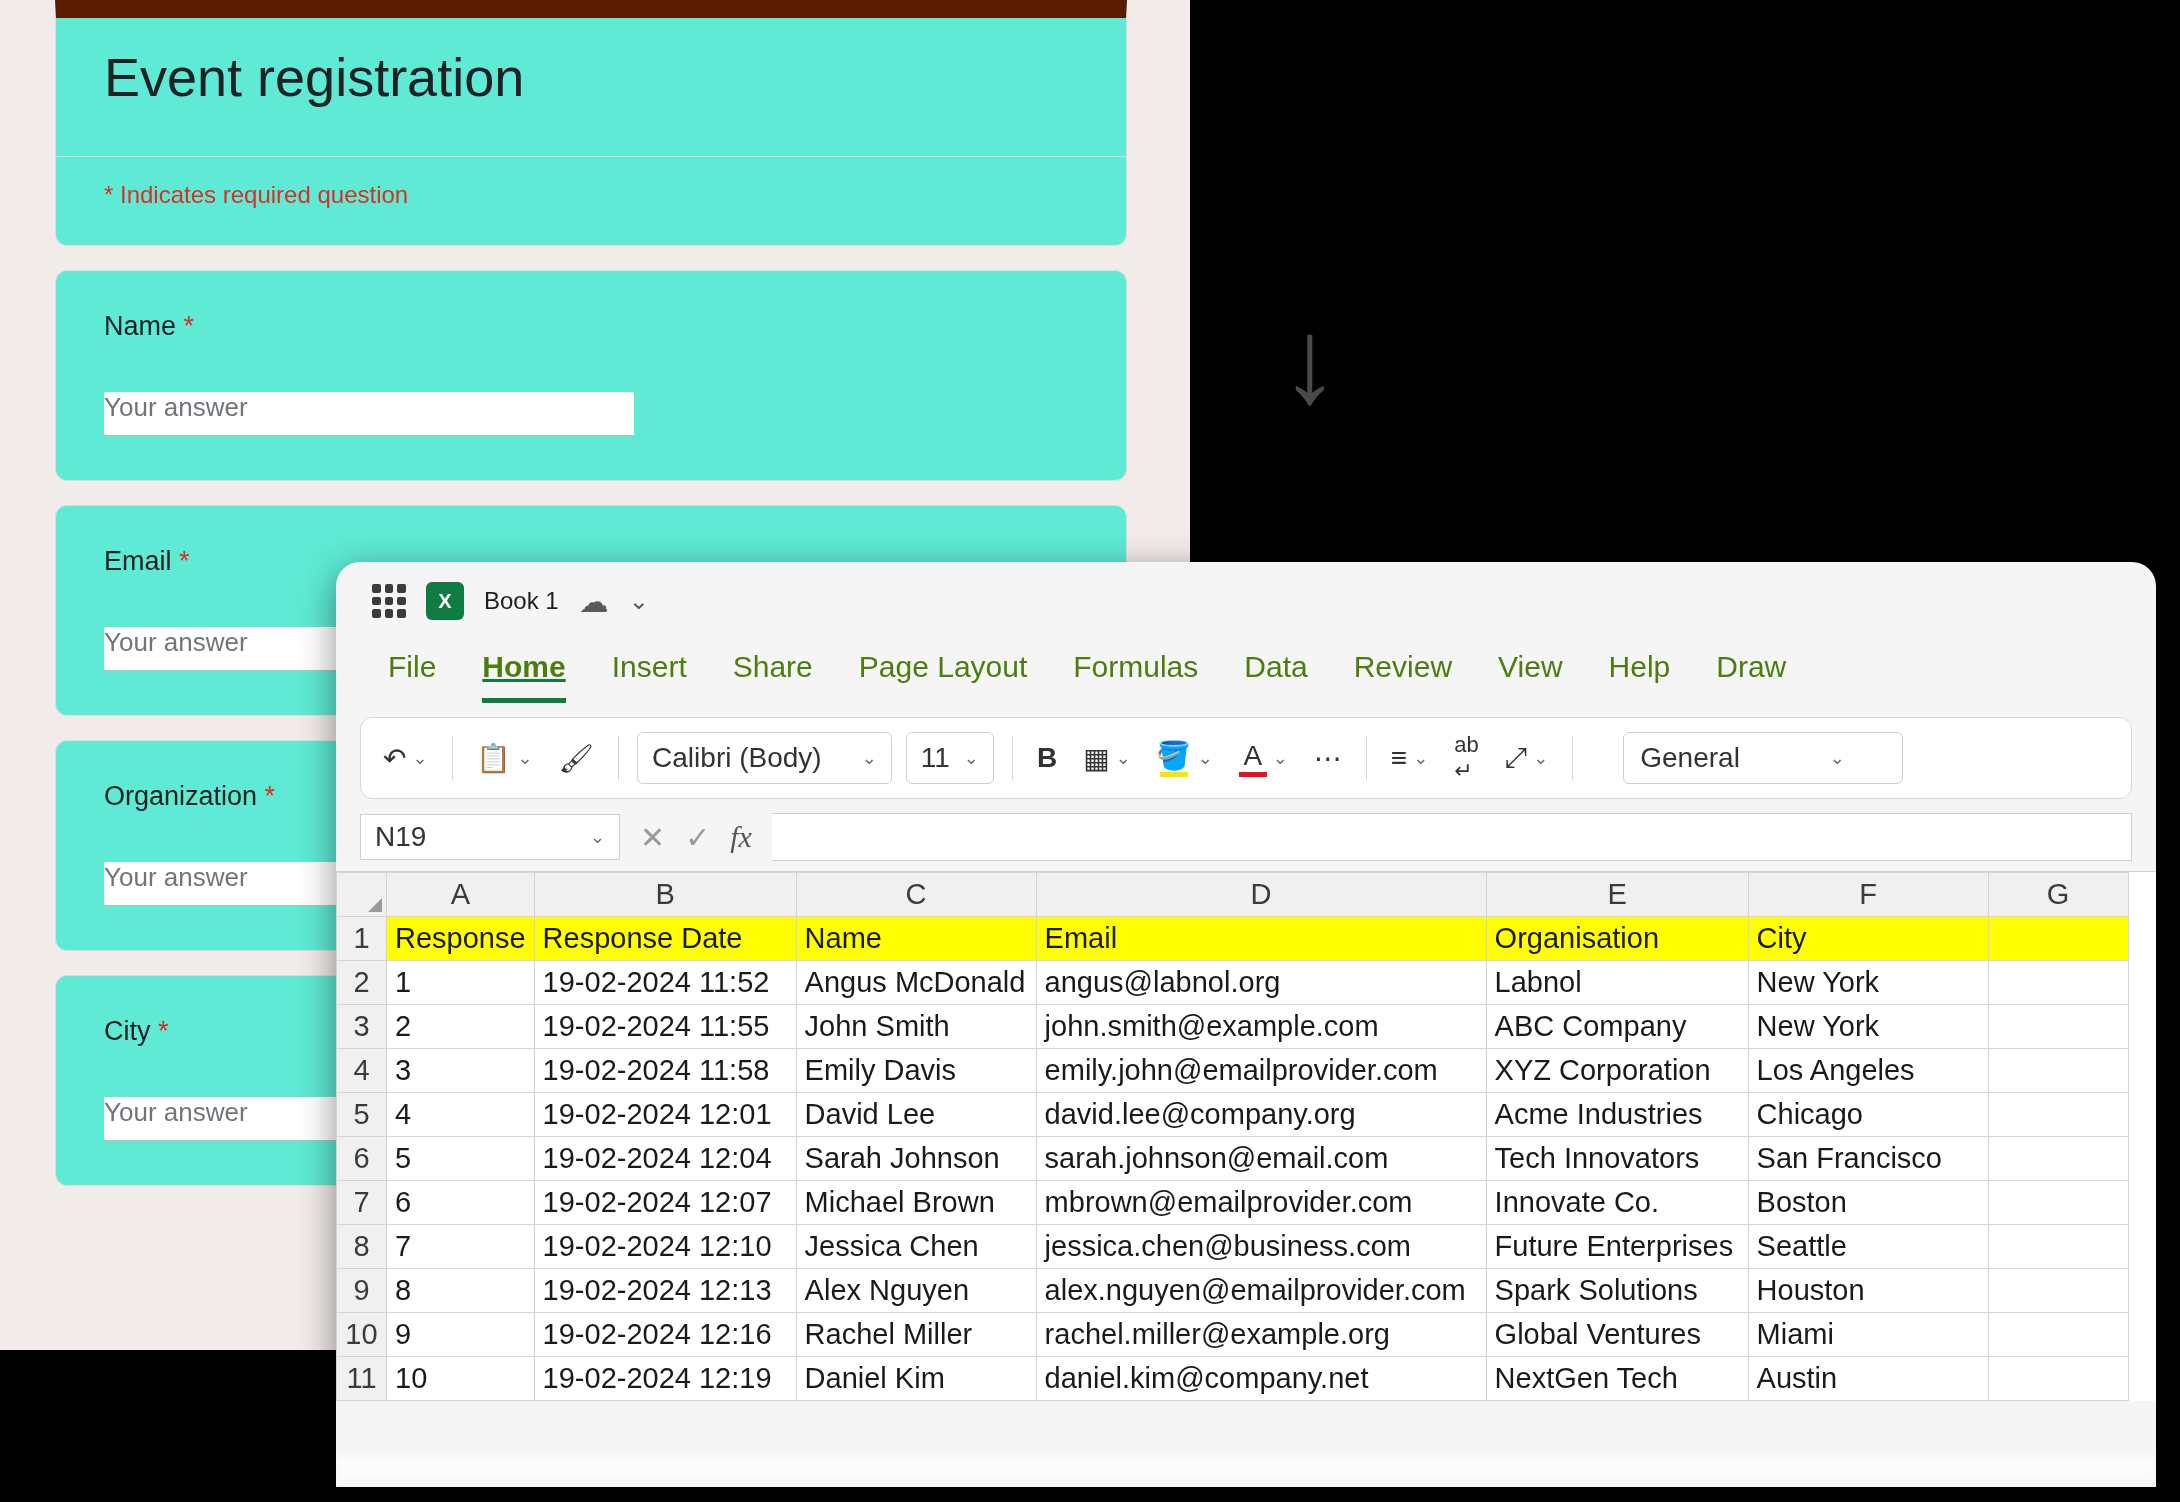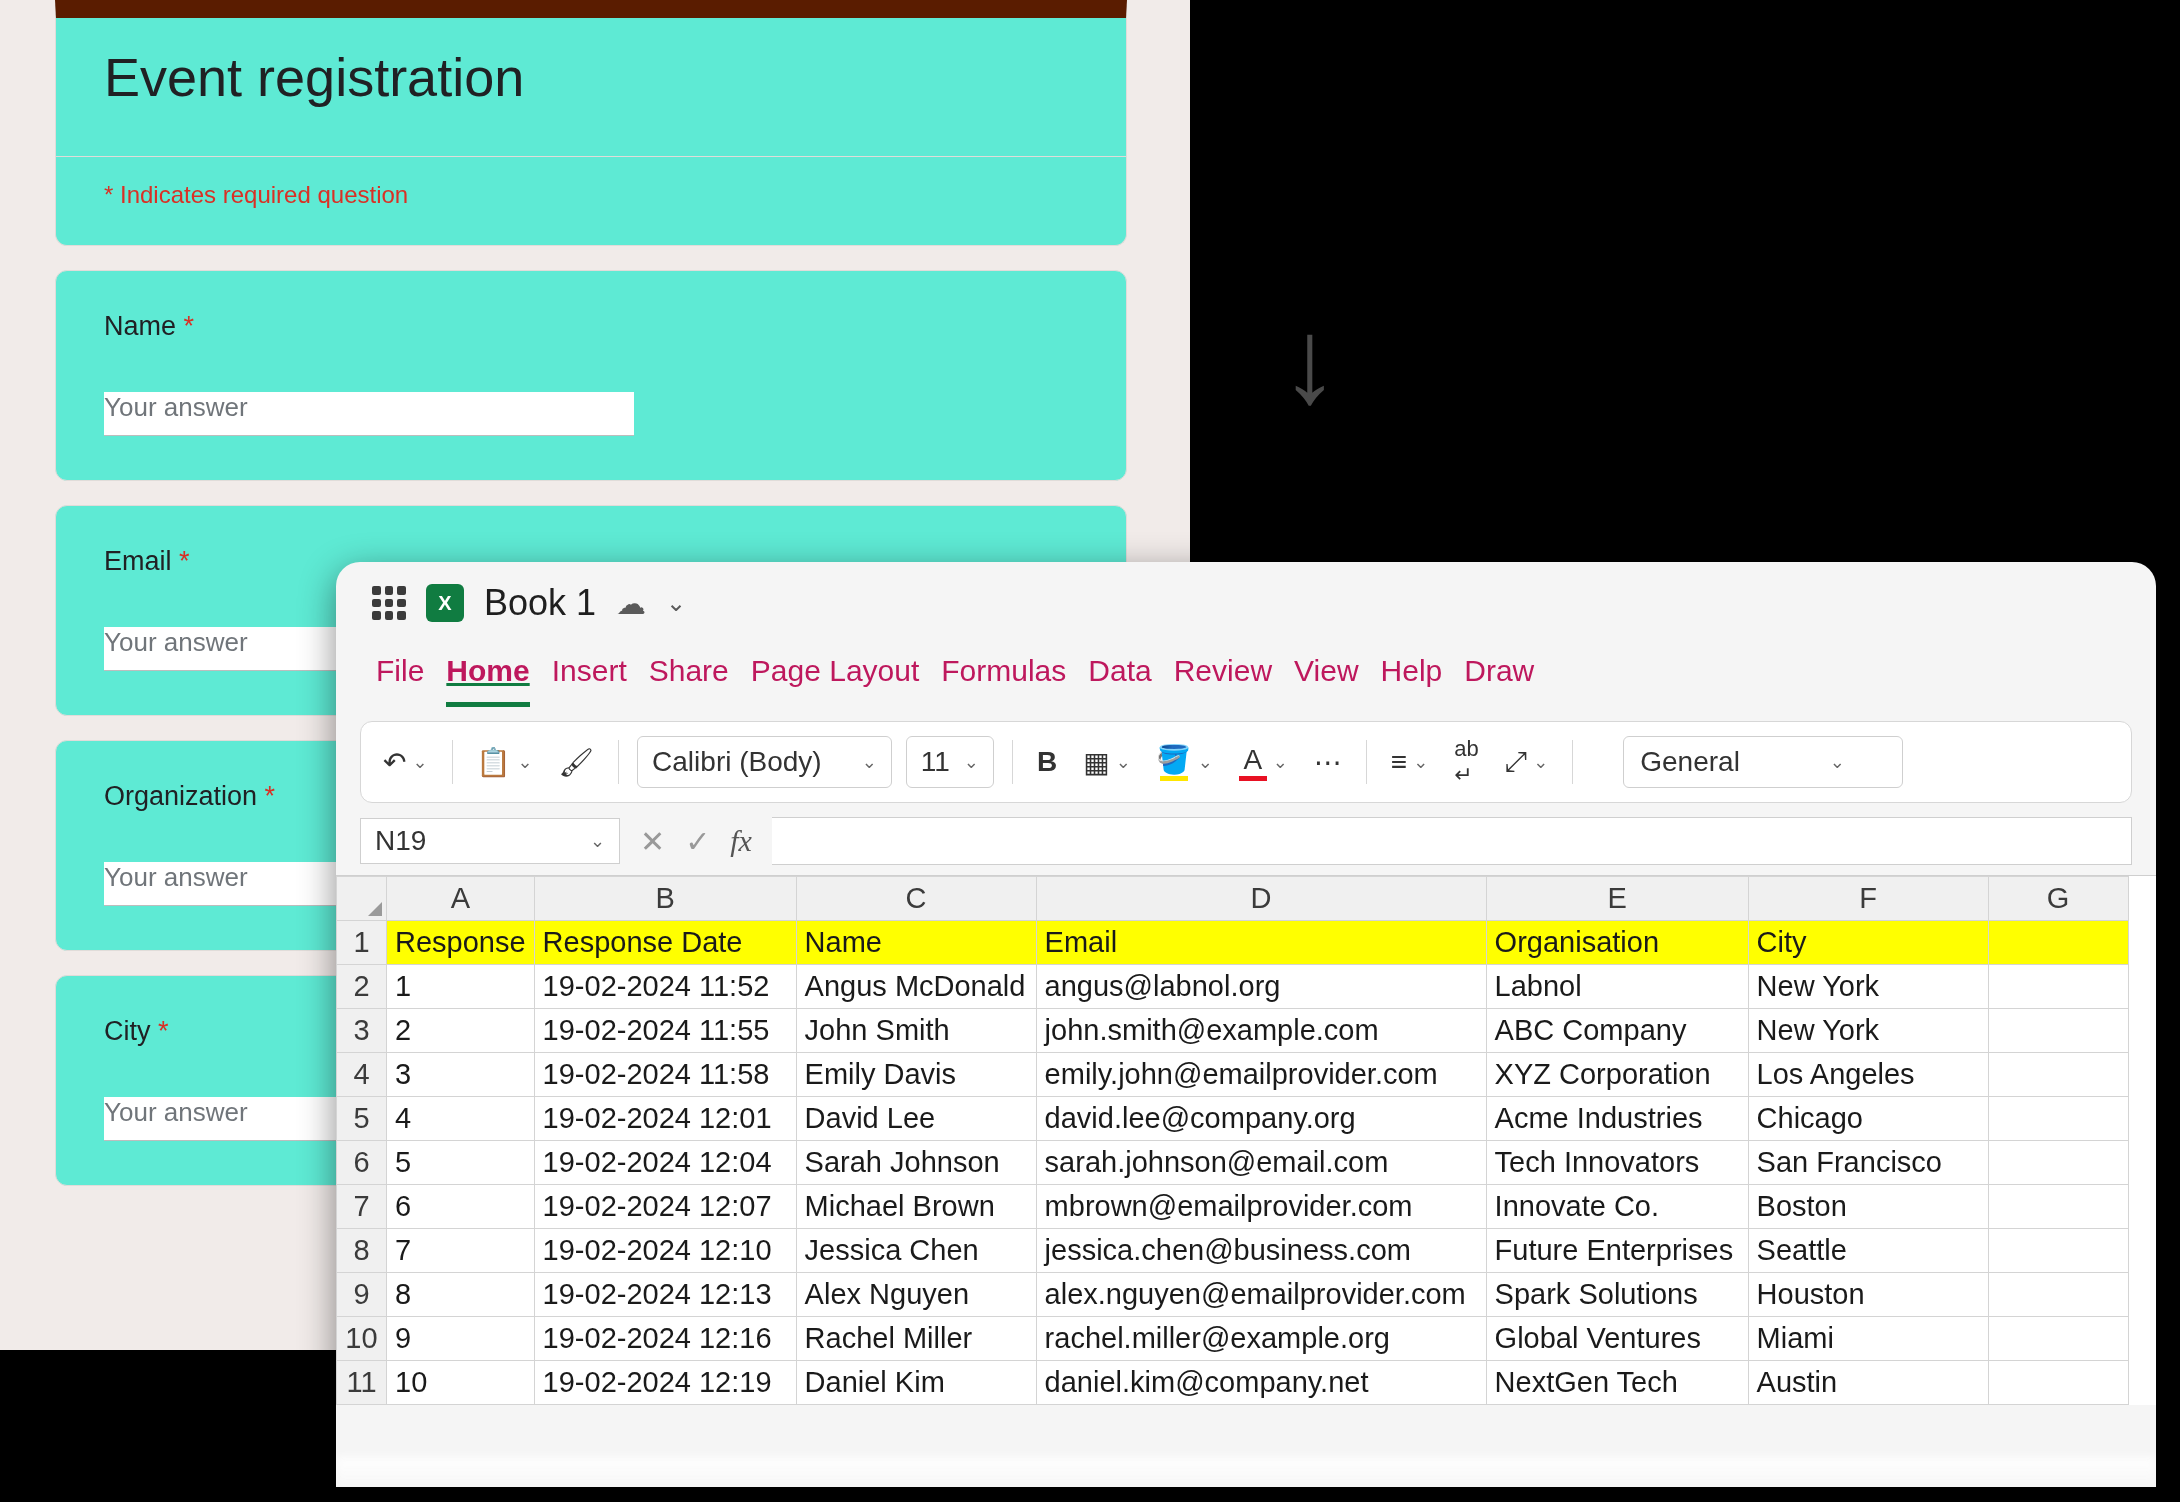--- a/index.html
+++ b/index.html
@@ -104,31 +104,31 @@
     width: 38px; height: 38px;
     background: #107c41;
     border-radius: 6px;
     display: flex;
     align-items: center;
     justify-content: center;
     color: #fff;
     font-weight: bold;
     font-size: 20px;
   }
-  .doc-name { font-size: 36px; color: #1f1f1f; }
+  .doc-name { font-size: 24px; color: #1f1f1f; }
   .cloud { font-size: 30px; color: #5a5a5a; }
   .chev { font-size: 24px; color: #5a5a5a; }
 
   
   .ex-menu {
     display: flex;
-    gap: 22px;
-    padding: 20px 36px 0 40px;
+    gap: 46px;
+    padding: 20px 36px 0 52px;
     font-size: 30px;
-    color: #be185d;
+    color: #4d7c0f;
   }
   .ex-menu .tab { padding-bottom: 14px; cursor: pointer; }
   .ex-menu .tab.active { font-weight: 600; border-bottom: 5px solid #107c41; text-decoration: underline; text-decoration-color: #107c41; }
 
   
   .ex-toolbar {
     display: flex;
     align-items: center;
     gap: 14px;
     margin: 14px 24px 10px 24px;

